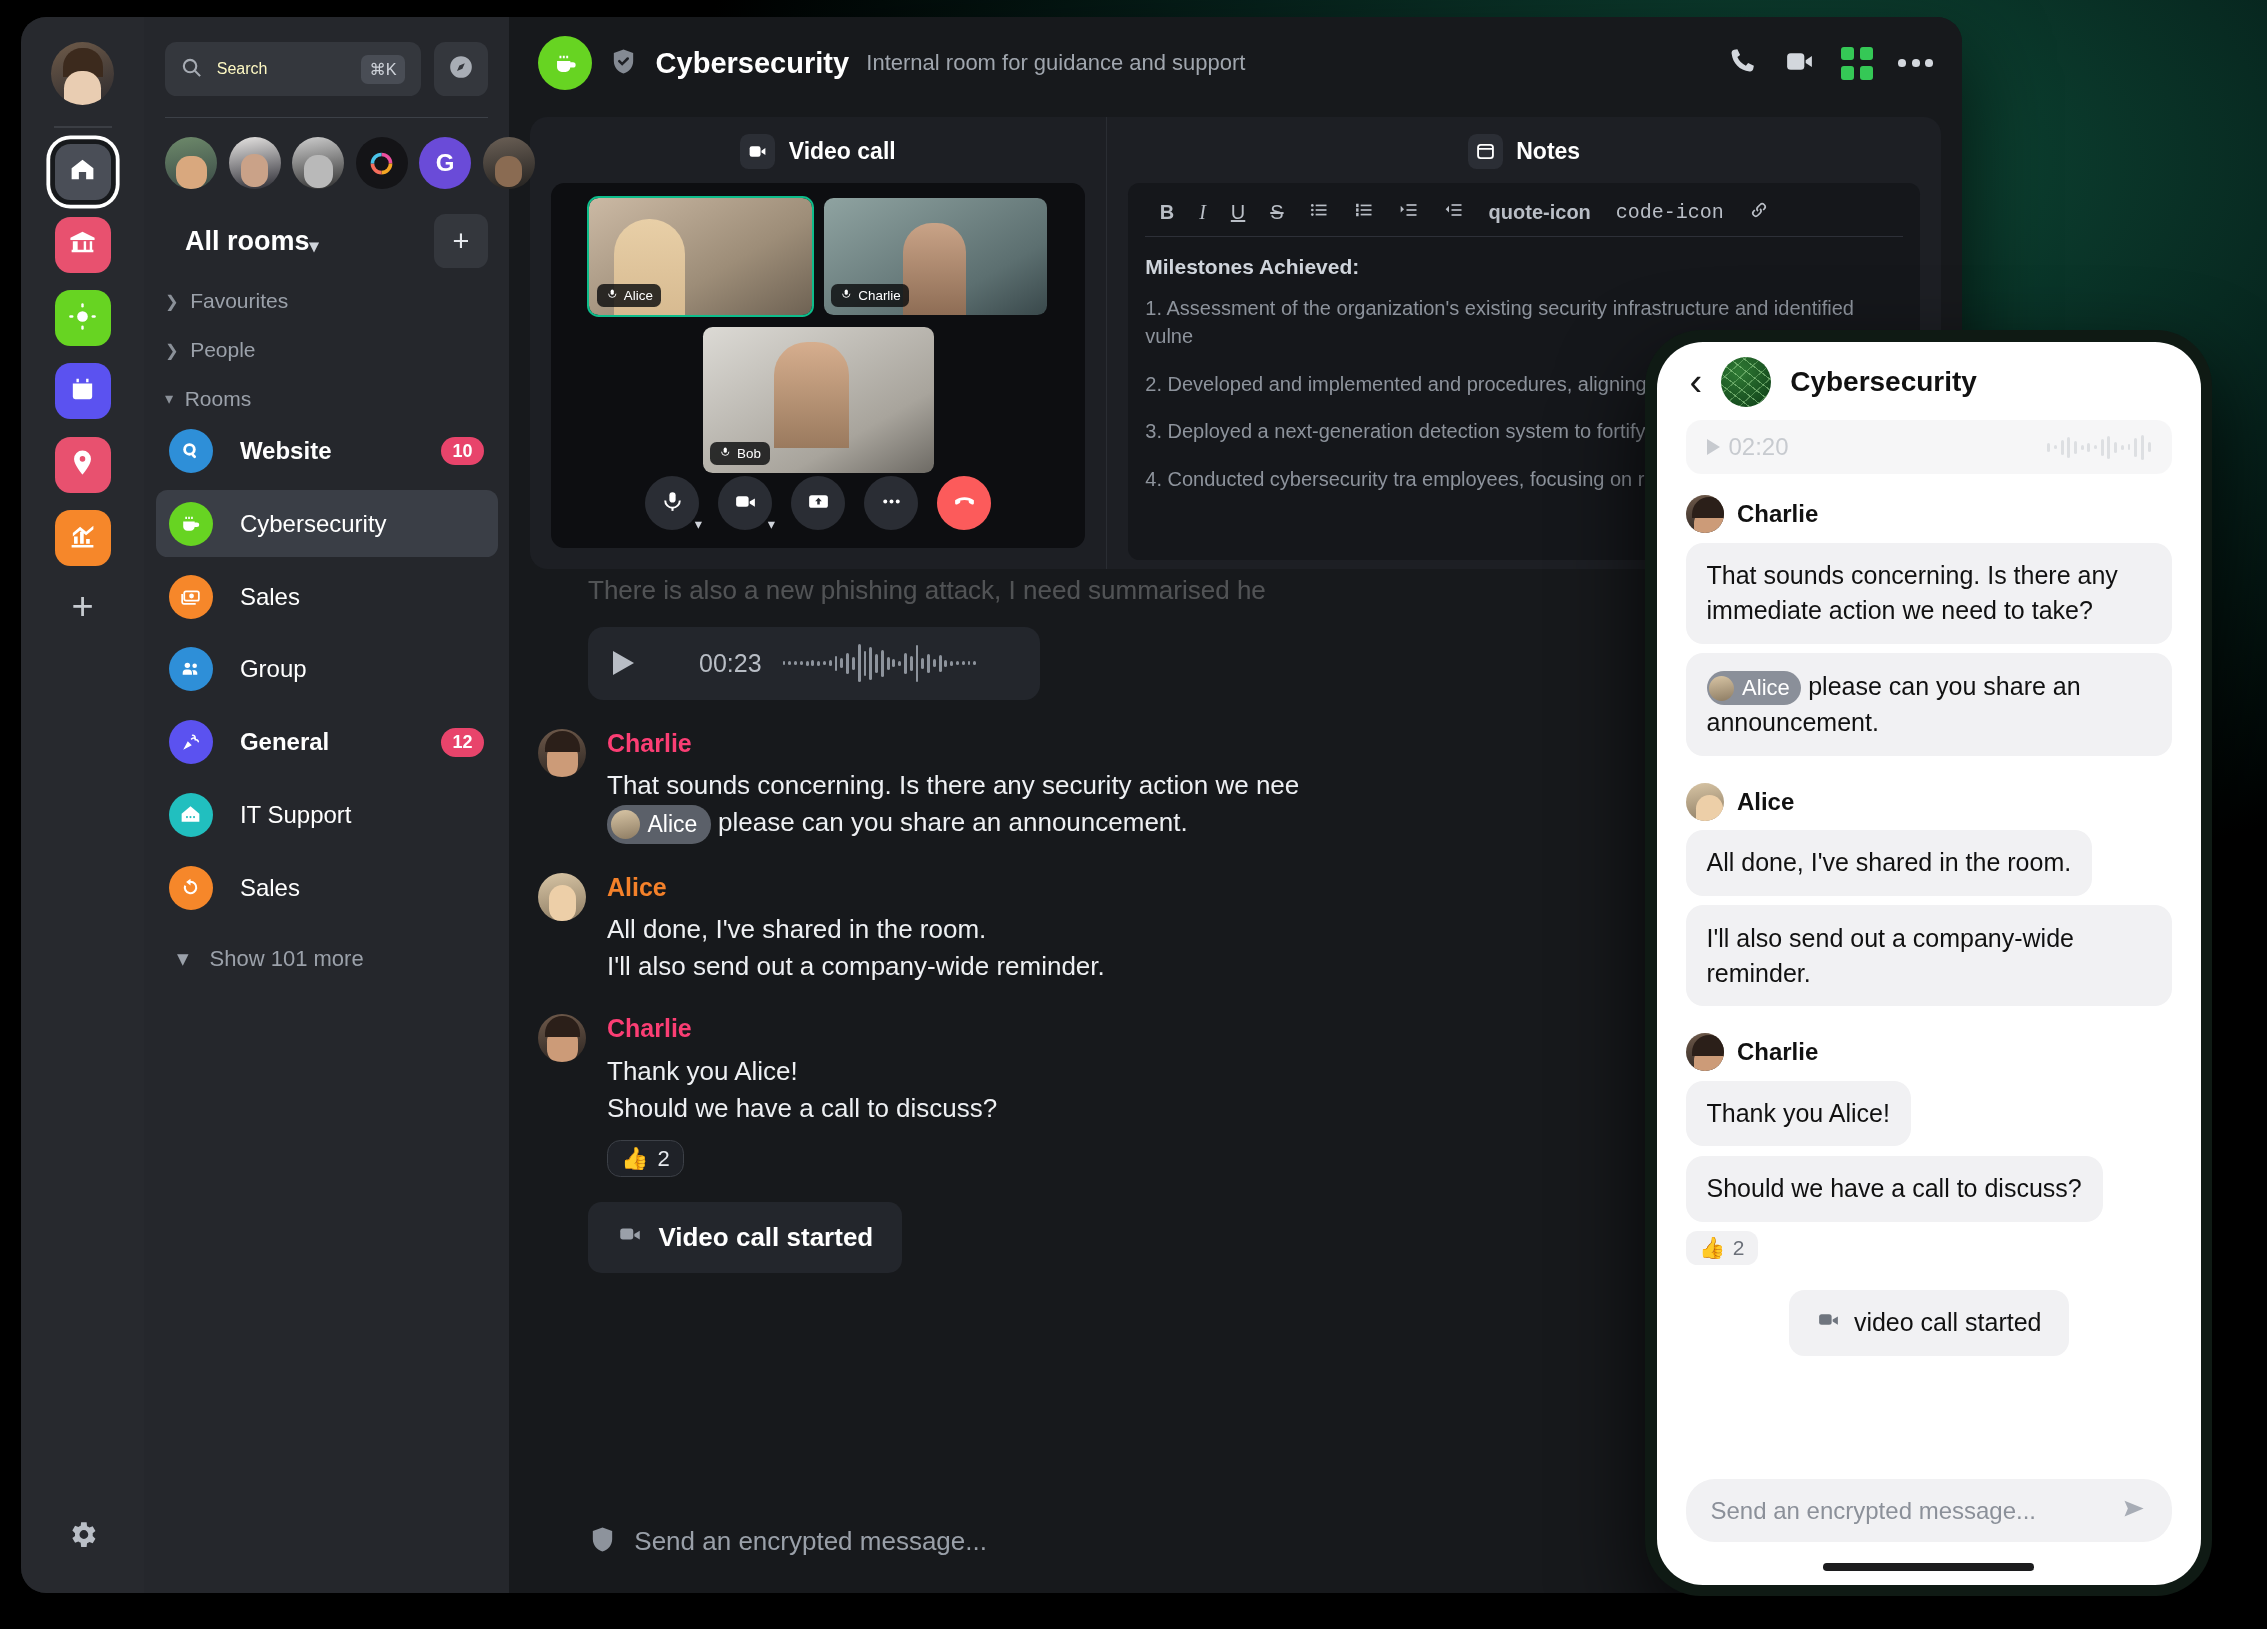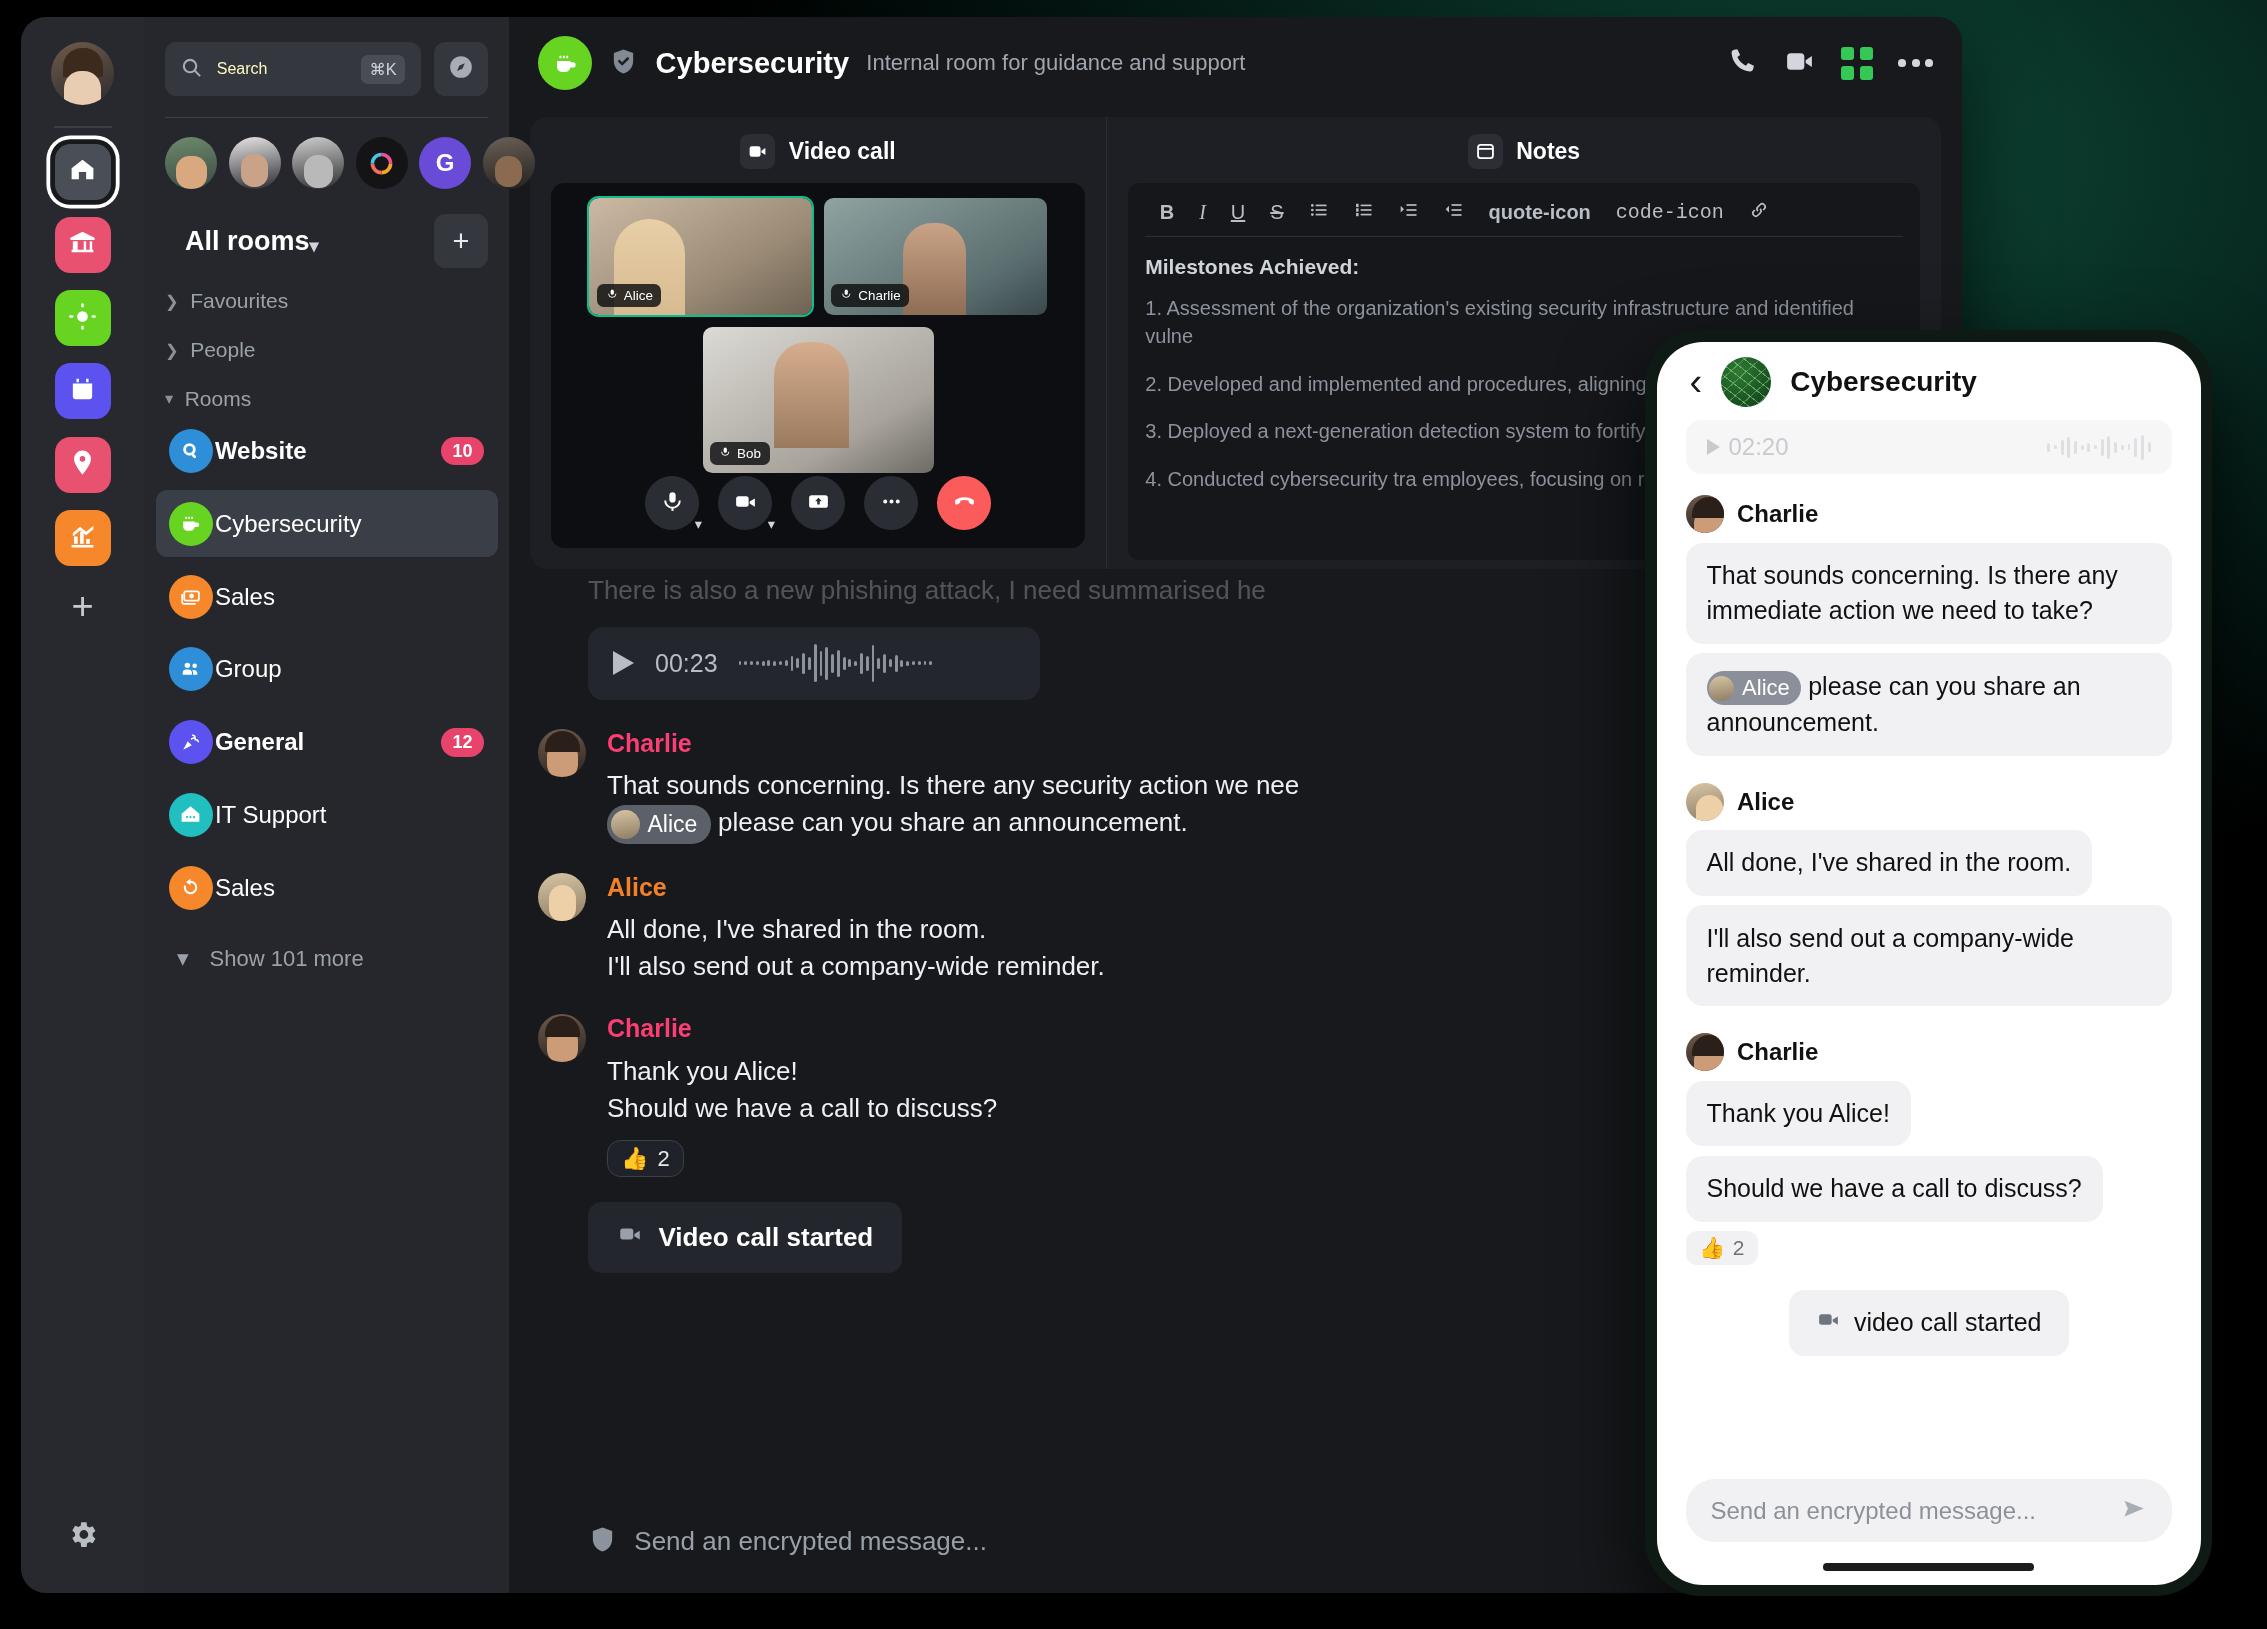--- a/index.html
+++ b/index.html
@@ -82,21 +82,21 @@
   .f6::after { content:""; position:absolute;left:12.5px;top:19px;width:27px;height:31px;border-radius:12.5px;background:#8a6b52;}
 
   .allrooms { display:flex; align-items:center; justify-content:space-between; padding: 25px 21px 0; }
   .allrooms-label { color:#fff; font-size: 27px; font-weight: 700; display:flex; align-items:flex-end; gap:0;margin-left:20px; }
   .chev { font-size: 18px; color:#cfd3da; }
   .plusbtn { width: 54px; height: 54px; border-radius: 11.5px; background:#34373d; color:#e6e9ee; font-size:29px; display:flex;align-items:center;justify-content:center; font-weight:300;}
 
   .sect { color:#9ba1aa; font-size: 21px; padding: 21px 21px 3.8px 21px; display:flex; align-items:center; gap:11.5px; }
   .sect .car { font-size: 16.3px; color:#8b9199; }
 
-  .room { display:flex; align-items:center; gap: 2px; height: 67px; margin: 2.9px 11.5px; padding: 0 13.4px; border-radius: 11.5px; }
+  .room { display:flex; align-items:center; gap: 27px; height: 67px; margin: 2.9px 11.5px; padding: 0 13.4px; border-radius: 11.5px; }
   .room.active { background:#3a3e46; }
   .ravatar { width:44px;height:44px;border-radius:50%;flex:none;display:flex;align-items:center;justify-content:center;}
   .ravatar svg { width:25px;height:25px;fill:#fff; }
   .rname { color:#fff; font-size: 24px; flex:1; white-space:nowrap; }
   .rname.bold { font-weight: 700; }
   .badge { background:#e8446b; color:#fff; font-size:18px; font-weight:700; border-radius:19px; padding:3.8px 11.5px; }
   .showmore { display:flex;align-items:center;gap:21px;color:#9ba1aa;font-size:22px;padding:21px 33px; }
   .showmore .cc { font-size:23px; }
 
   
@@ -147,21 +147,21 @@
   .ntitle { color:#cfd4db; font-size:21px; font-weight:700; margin: 17.3px 0 15.4px; }
   .nitem { color:#8d939c; font-size:20px; line-height:1.42; margin-bottom: 19px; }
   .noteinner { background:#15171b; border-radius:11.5px; padding: 13.4px 17.3px 0; height: 377px; overflow:hidden; }
 
   
   .timeline { flex:1; padding: 0 29px; overflow:hidden; position:relative; }
   .faded { color:#fff; font-size:26px; opacity:.25; white-space:nowrap; margin-top: 5.8px; padding-left:50px;}
   .audio { margin: 21px 0 0 50px; width: 452px; height: 73px; background:#23262c; border-radius:15.4px;
     display:flex; align-items:center; gap:21px; padding: 0 25px; }
   .audio .play { width:0;height:0;border-left:21px solid #b8bdc5;border-top:12.5px solid transparent;border-bottom:12.5px solid transparent;}
-  .audio .t { color:#b8bdc5; font-size:25px; font-variant-numeric: tabular-nums;}
+  .audio .t { color:#b8bdc5; font-size:25px; font-variant-numeric: tabular-nums; margin-left: 44px;}
   .wave { display:flex; align-items:center; gap:2.9px; height:42px; }
   .wave i { width:2.9px; background:#8d939c; border-radius:1.9px; display:block;}
 
   .msg { display:flex; gap:21px; margin-top: 29px; }
   .mavatar { width:48px;height:48px;border-radius:50%;flex:none;overflow:hidden;position:relative;}
   .av-charlie { background:linear-gradient(170deg,#6f5a4b,#2c2521); }
   .av-charlie::after{content:"";position:absolute;left:8.6px;top:13.4px;width:31px;height:37px;border-radius:14.4px;background:#cc9b78;}
   .av-charlie::before{content:"";position:absolute;left:6.7px;top:1.9px;width:35px;height:21px;border-radius:17.3px 17.3px 0 0;background:#2b1f19;z-index:2;}
   .av-alice { background:linear-gradient(170deg,#d8c5a5,#8d7c63); }
   .av-alice::after{content:"";position:absolute;left:10.6px;top:12.5px;width:27px;height:37px;border-radius:13.4px;background:#edcfa8;}

